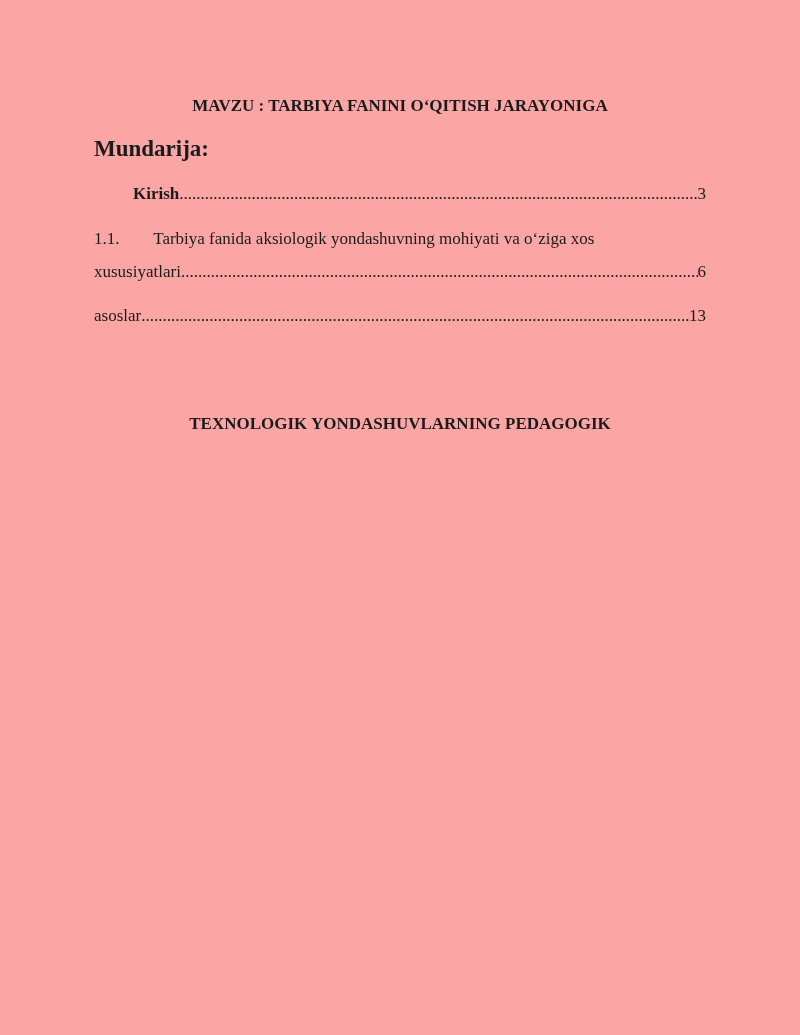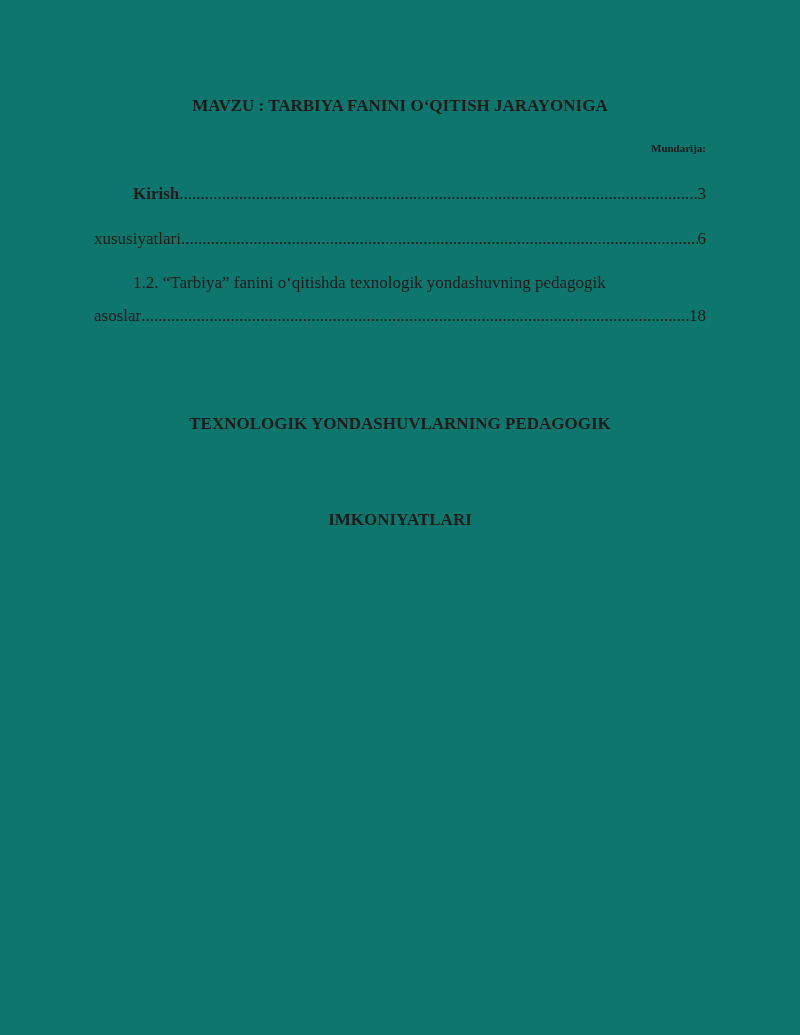--- a/index.html
+++ b/index.html
@@ -7,38 +7,38 @@
   body {
     width: 800px;
     height: 1035px;
     font-family: "Liberation Serif", "DejaVu Serif", serif;
     color: #1b1b1b;
     overflow: hidden;
   }
   .page {
     width: 800px;
     height: 1035px;
-    background: #0f766e;
+    background: #fca5a5;
     padding: 88px 94px 12px 94px;
     position: relative;
   }
   .bold { font-weight: bold; }
 
   
   .doc-title {
     text-align: center;
     font-weight: bold;
     font-size: 17px;
     line-height: 35px;
   }
   
   .contents-heading {
-    text-align: right;
+    text-align: left;
     font-weight: bold;
-    font-size: 11px;
+    font-size: 23px;
     line-height: 33px;
     margin-top: 9px;
   }
 
   
   .line {
     font-size: 17px;
     line-height: 33px;
     white-space: pre;
   }
@@ -100,34 +100,33 @@
   <div class="para para-kirish">
     <div class="row">
       <span class="label bold indent">Kirish</span>
       <span class="leader">............................................................................................................................................................................................................................................................................................................</span>
       <span class="pagenum">3</span>
     </div>
   </div>
 
 
   <div class="para para-s11">
+    <div class="line">1.1.        Tarbiya fanida aksiologik yondashuvning mohiyati va o‘ziga xos</div>
     <div class="row">
       <span class="label">xususiyatlari</span>
       <span class="leader">............................................................................................................................................................................................................................................................................................................</span>
       <span class="pagenum">6</span>
     </div>
   </div>
 
   <div class="para">
-    <div class="line indent">1.2. “Tarbiya” fanini o‘qitishda texnologik yondashuvning pedagogik</div>
     <div class="row">
       <span class="label">asoslar</span>
       <span class="leader">............................................................................................................................................................................................................................................................................................................</span>
-      <span class="pagenum">18</span>
+      <span class="pagenum">13</span>
     </div>
   </div>
 
   <div class="chapter2">
     <div>TEXNOLOGIK YONDASHUVLARNING PEDAGOGIK</div>
-    <div>IMKONIYATLARI</div>
   </div>
 
 </div>
 
 </body></html>

